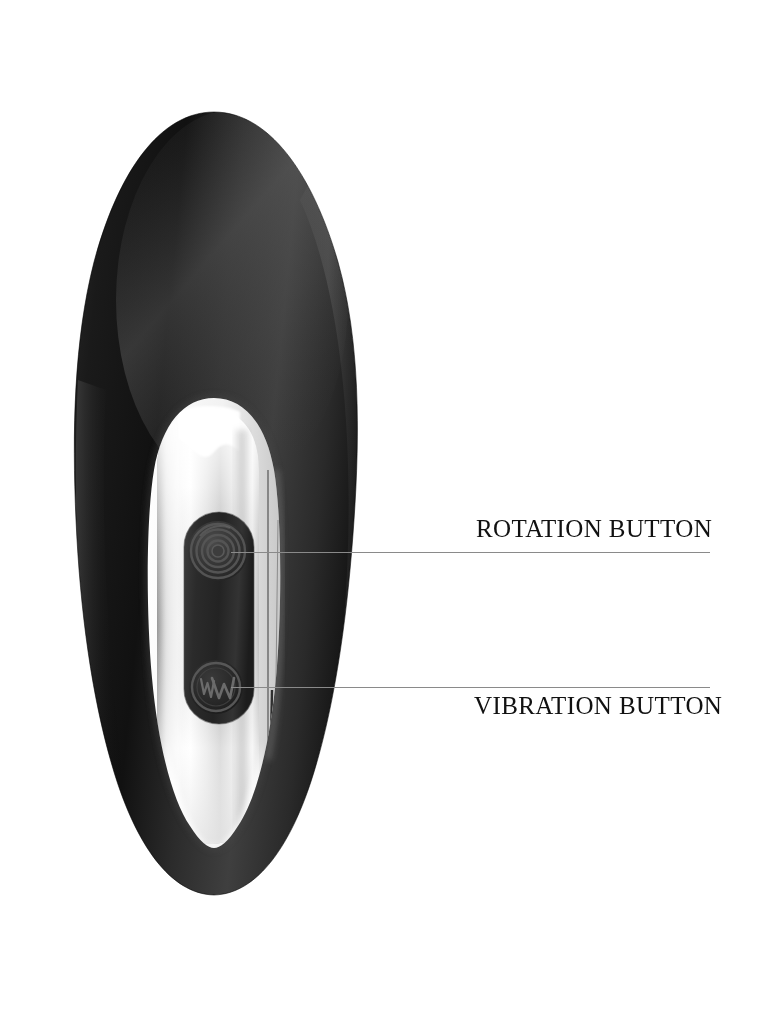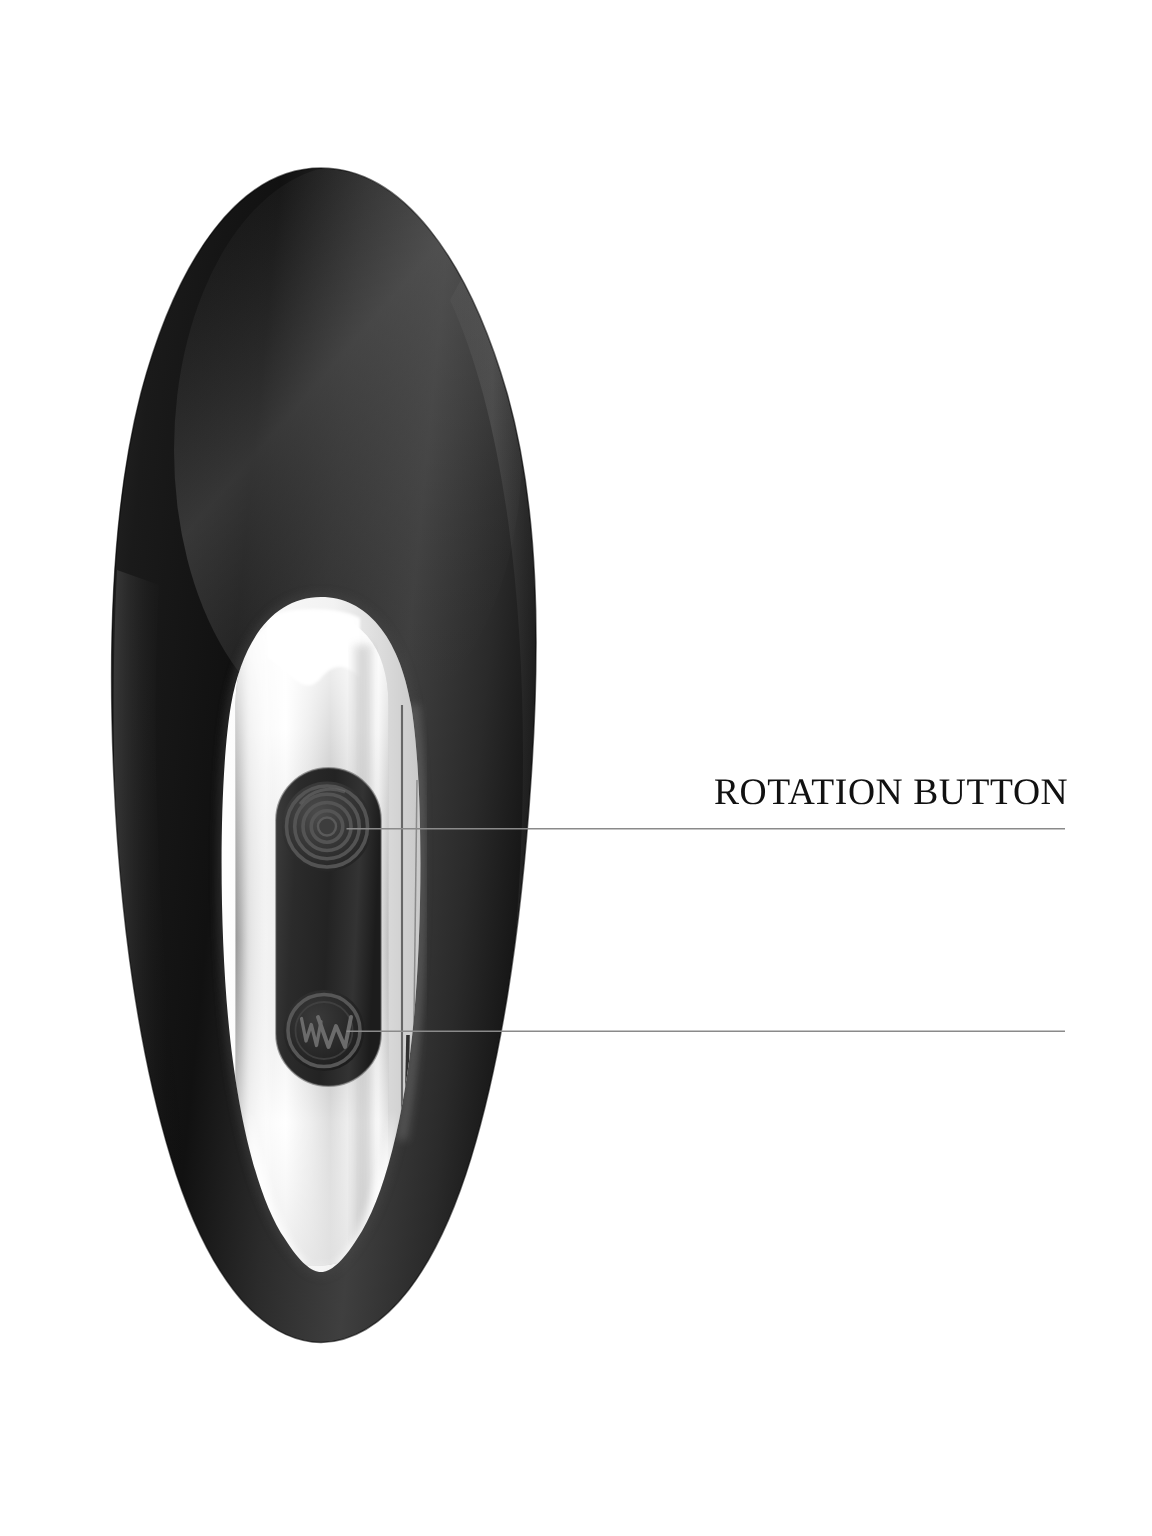--- a/index.html
+++ b/index.html
@@ -289,14 +289,15 @@
         <path d="M 201 679 L 204 694 L 207.5 683 L 211 697 L 214 681" fill="none" stroke="#6b6b6b" stroke-width="2.2" stroke-linecap="round" stroke-linejoin="round"></path>
         <path d="M 212 678 L 219 698 L 224 684 L 230 698 L 234 678" fill="none" stroke="#6b6b6b" stroke-width="2.6" stroke-linecap="round" stroke-linejoin="round"></path>
       </g>
     </g>
   </svg>
 
   <div class="leader-line" id="leader-rotation"></div>
   <div class="callout-label" id="label-rotation">ROTATION BUTTON</div>
 
   <div class="leader-line" id="leader-vibration"></div>
+  <div class="callout-label" id="label-vibration">VIBRATION BUTTON</div>
 
 </div>
 
 </body></html>

